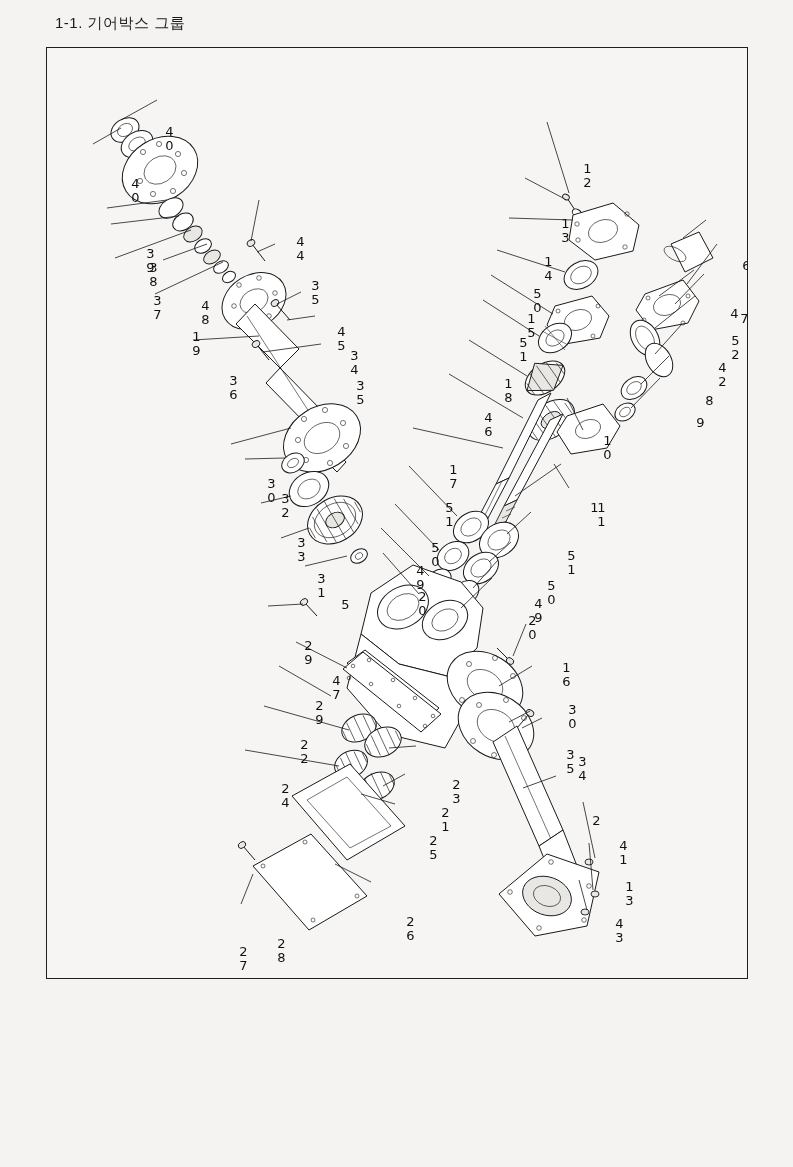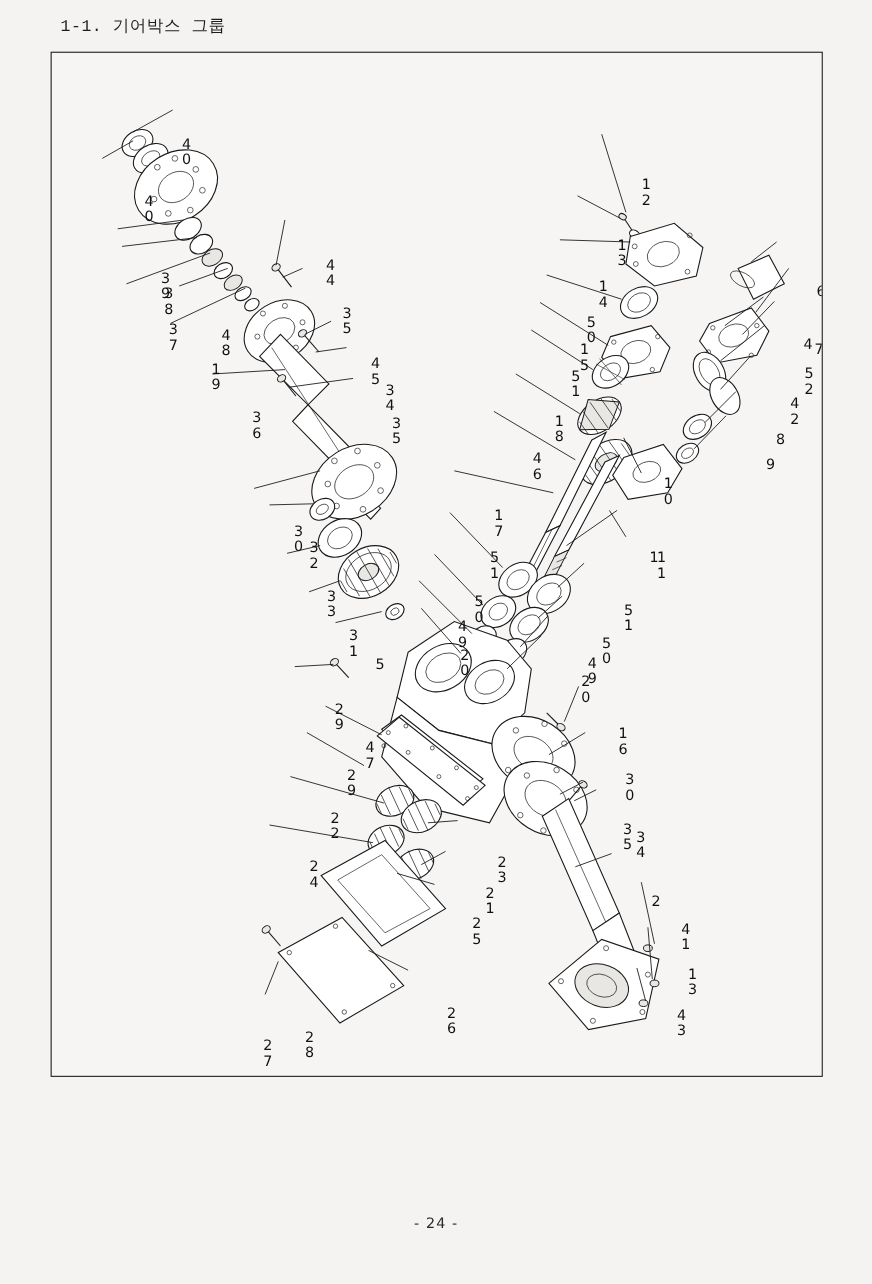--- a/index.html
+++ b/index.html
@@ -17,21 +17,21 @@
   }
   #page {
     position: absolute;
     inset: 0;
     background: #f4f3f1;
   }
   #page-title {
     position: absolute;
     left: 55px;
     top: 14px;
-    font-family: Liberation Mono, monospace;
+    font-family: Liberation Sans, sans-serif;
     font-size: 15px;
     letter-spacing: 0.5px;
     color: #1c1c1c;
     white-space: nowrap;
   }
   #figure-frame {
     position: absolute;
     left: 46px;
     top: 47px;
     width: 700px;
@@ -547,14 +547,13 @@
     <div class="callout" style="left:513px;top:612px;">16</div>
     <div class="callout" style="left:519px;top:654px;">30</div>
     <div class="callout" style="left:517px;top:699px;">35</div>
     <div class="callout" style="left:529px;top:706px;">34</div>
     <div class="callout" style="left:543px;top:765px;">2</div>
     <div class="callout" style="left:570px;top:790px;">41</div>
     <div class="callout" style="left:576px;top:831px;">13</div>
     <div class="callout" style="left:566px;top:868px;">43</div>
   </div>
 
-  <div id="page-number">- 24 -</div>
 </div>
 
 </body></html>

